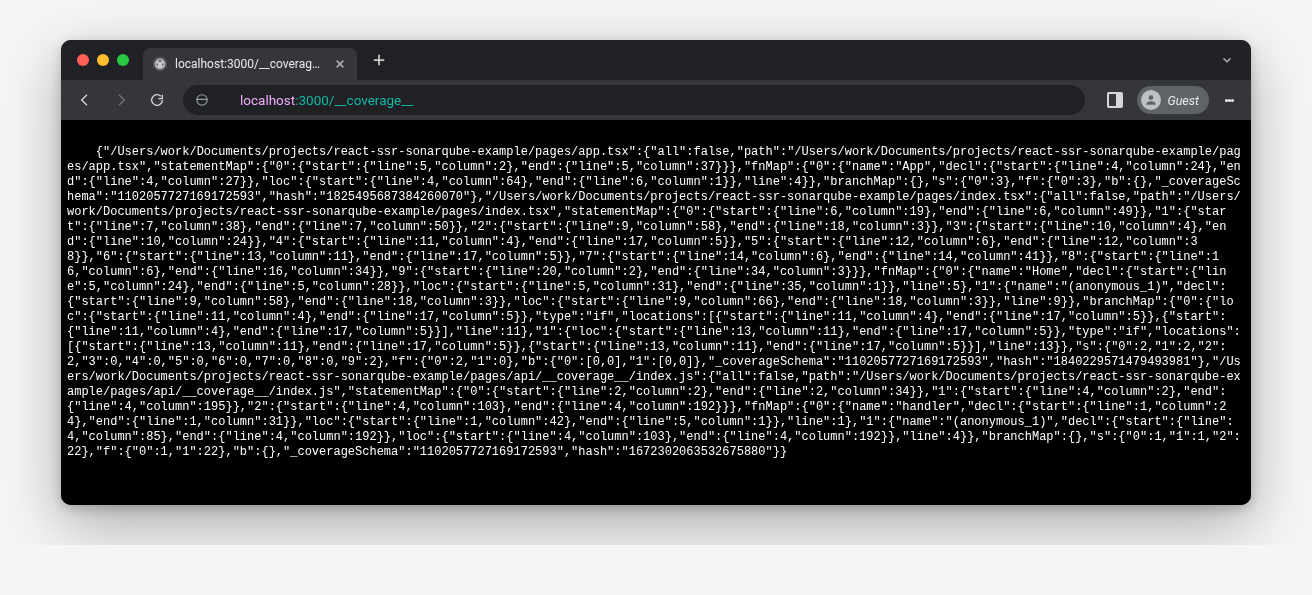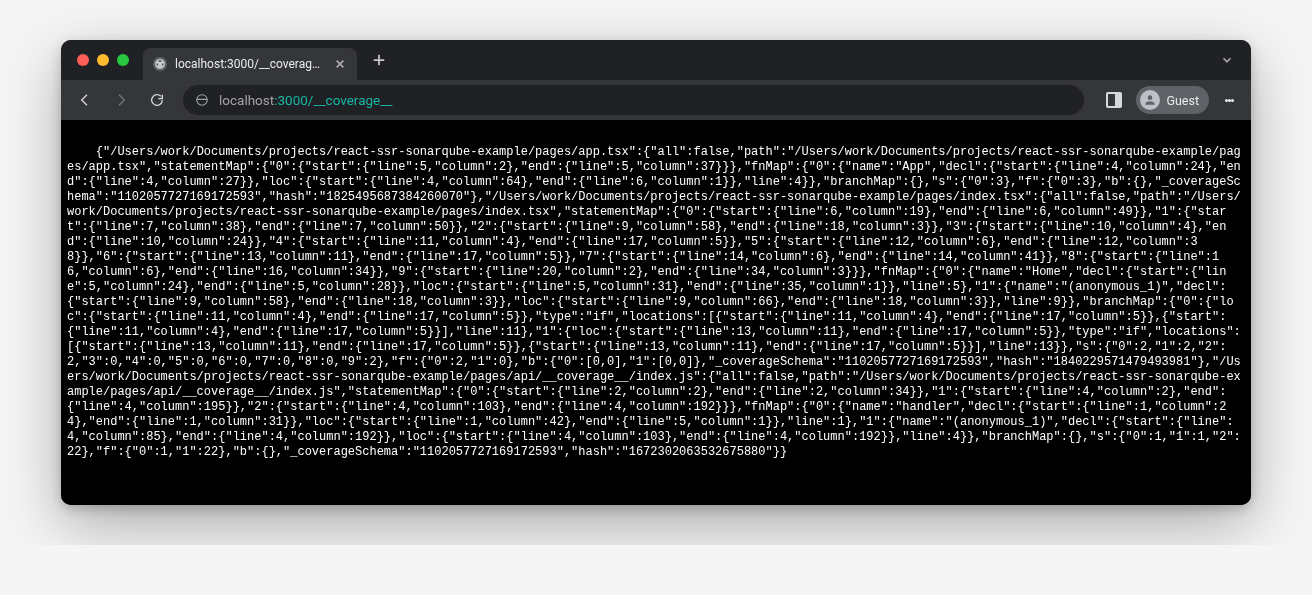--- a/index.html
+++ b/index.html
@@ -91,30 +91,30 @@
     border-radius:15px;
     display:flex;
     align-items:center;
     padding:0 12px;
     gap:10px;
     color:#9aa0a6;
     font-size:13.5px;
     margin:0 6px;
   }
   .omnibox svg.site{width:14px;height:14px;fill:#9aa0a6;}
-  .omnibox .url-host{color:#a3a3a3;}
+  .omnibox .url-host{color:#f0abfc;margin-left:21px;}
   .omnibox .url-path{color:#14b8a6;}
   .right-icons{display:flex;align-items:center;gap:6px;margin-left:4px;}
   .square-in-square{width:16px;height:16px;position:relative;}
   .square-in-square .outer{position:absolute;inset:0;border:2px solid #e8eaed;border-radius:2px;}
   .square-in-square .inner{position:absolute;right:1px;top:1px;bottom:1px;width:6px;background:#e8eaed;border-radius:1px;}
   .profile {
     display:flex;align-items:center;gap:6px;
     background:#5f6368;border-radius:16px;padding:4px 10px 4px 4px;
-    color:#e8eaed;font-size:12.5px;
+    color:#e8eaed;font-size:12.5px;font-style:italic;
   }
   .avatar{width:20px;height:20px;border-radius:50%;background:#bdc1c6;display:flex;align-items:center;justify-content:center;}
   .avatar svg{width:14px;height:14px;fill:#5f6368;}
   .kebab{width:28px;height:28px;display:flex;align-items:center;justify-content:center;}
   .kebab span{width:3px;height:3px;background:#e8eaed;border-radius:50%;display:block;margin:1.5px 0;}
 
   .viewport{
     background:#000;
     color:#fff;
     font-family: "Courier New", Courier, monospace;

